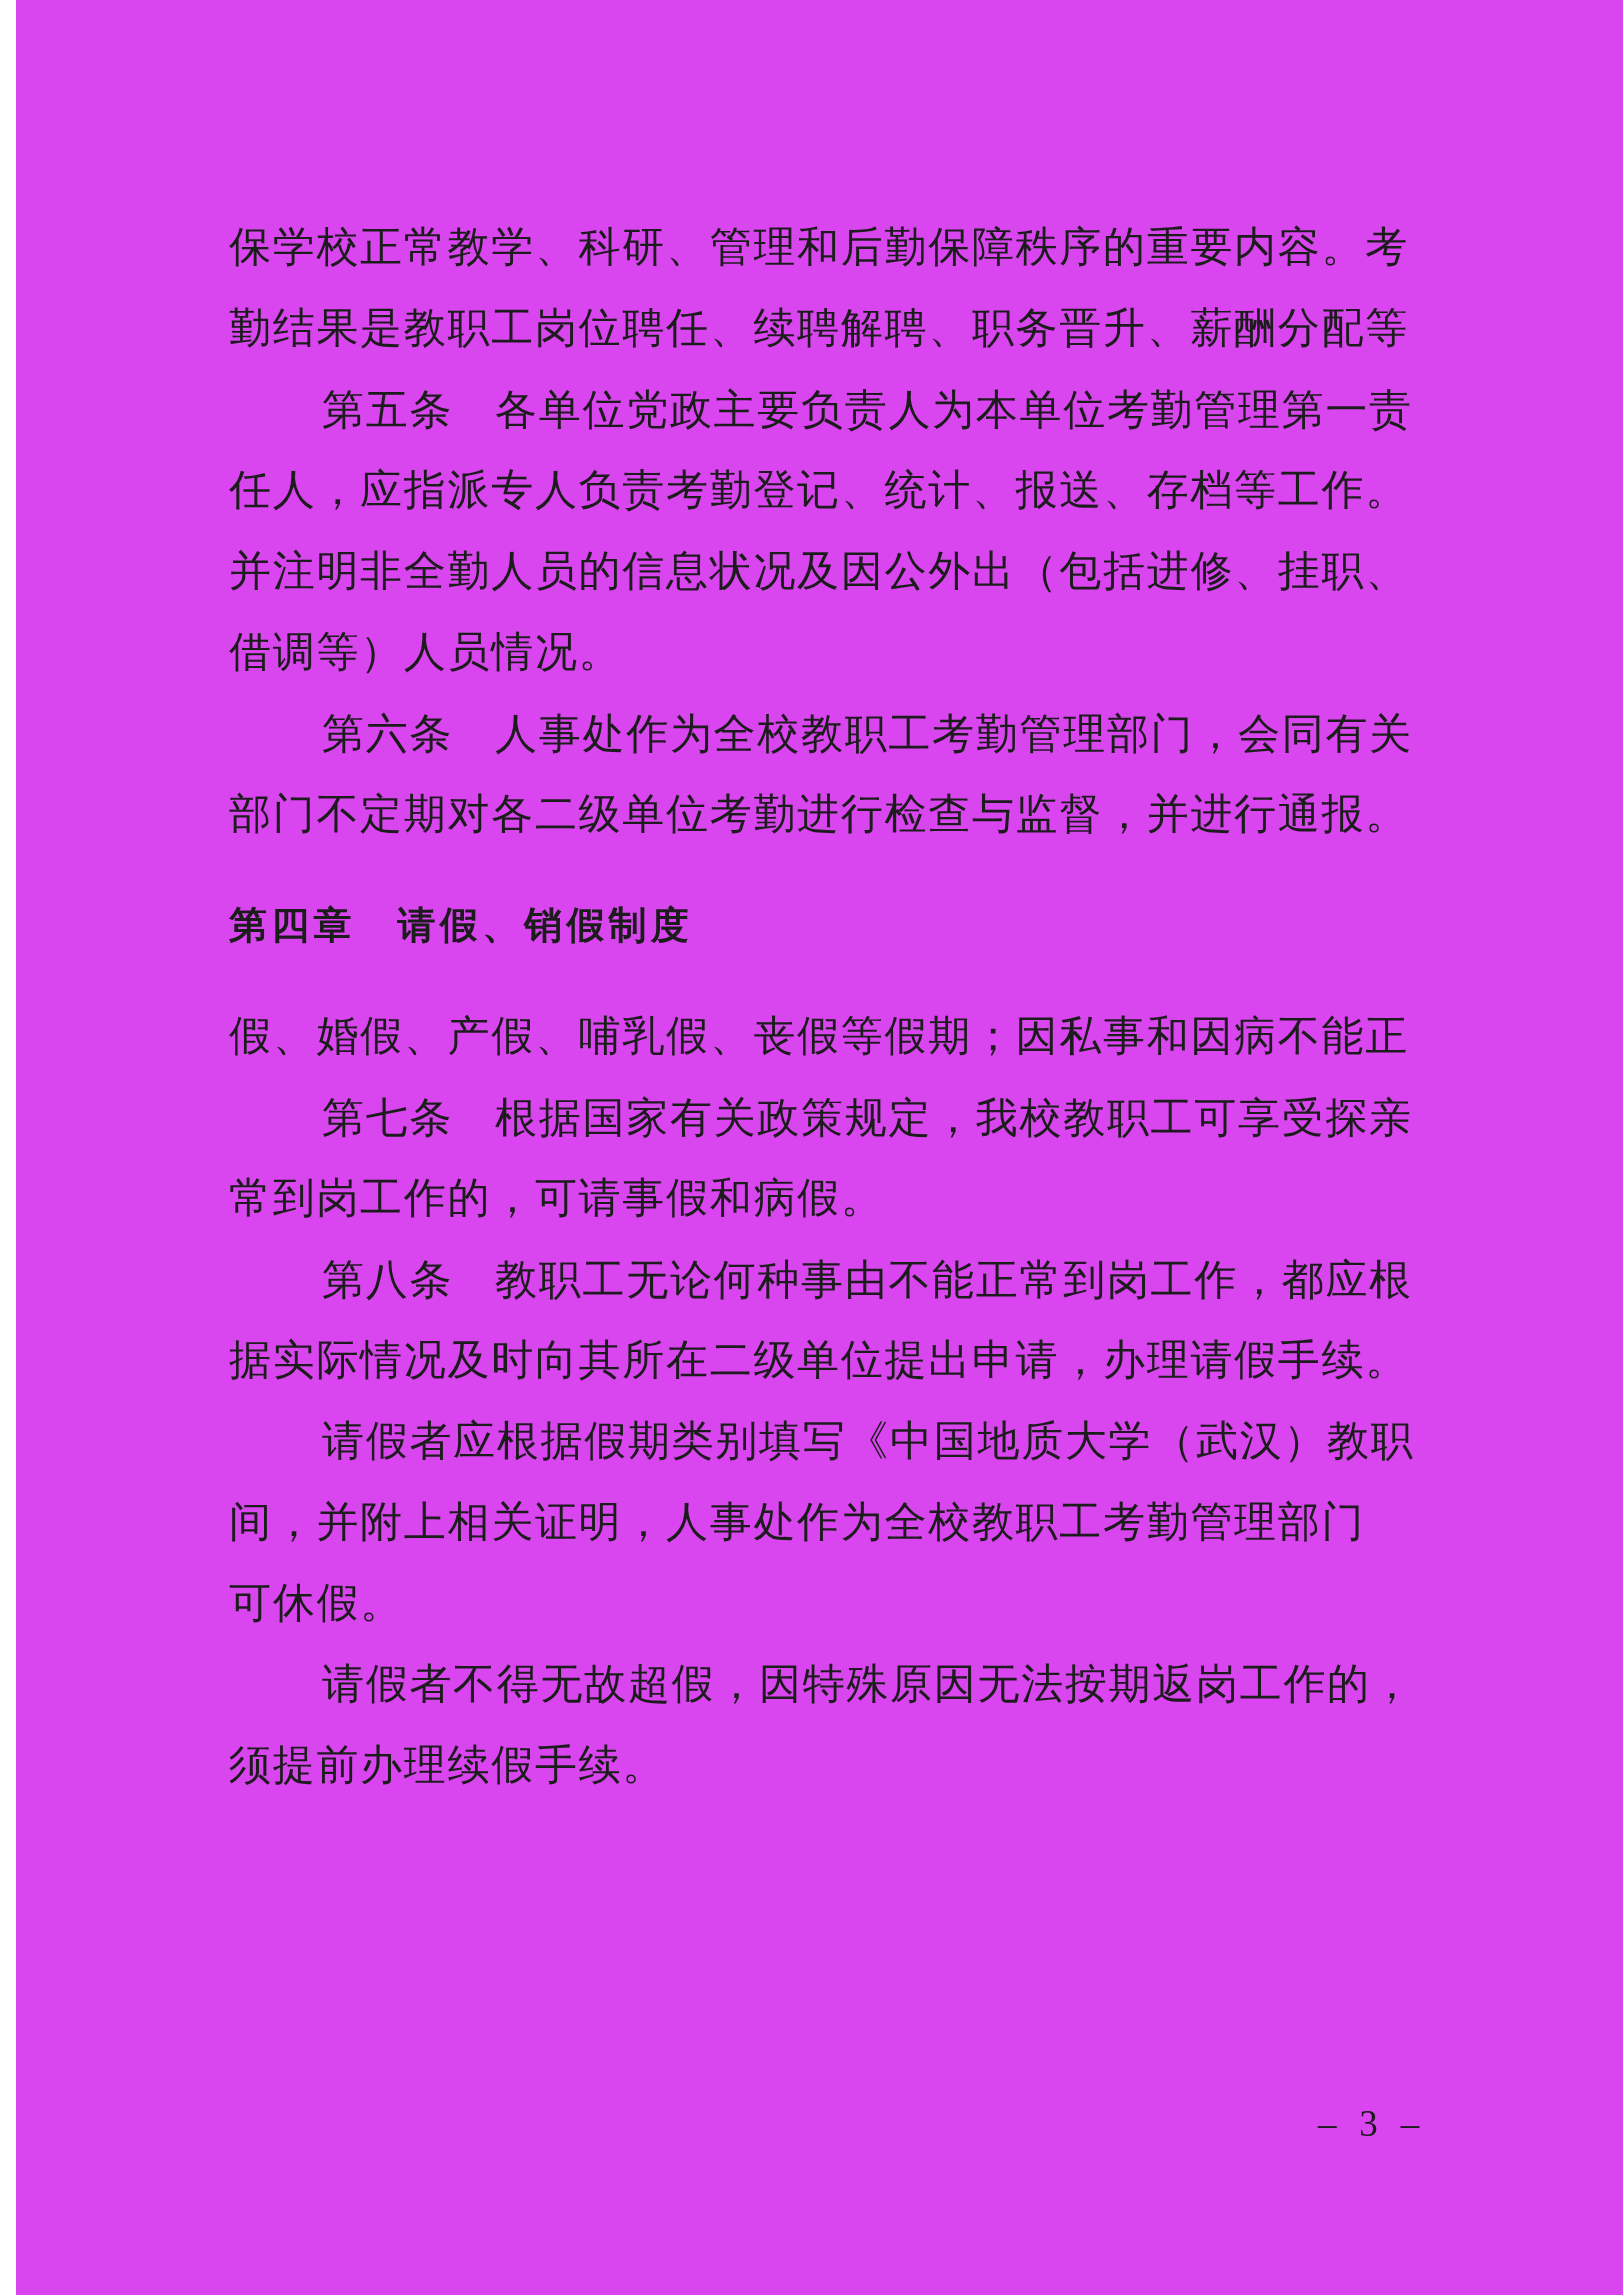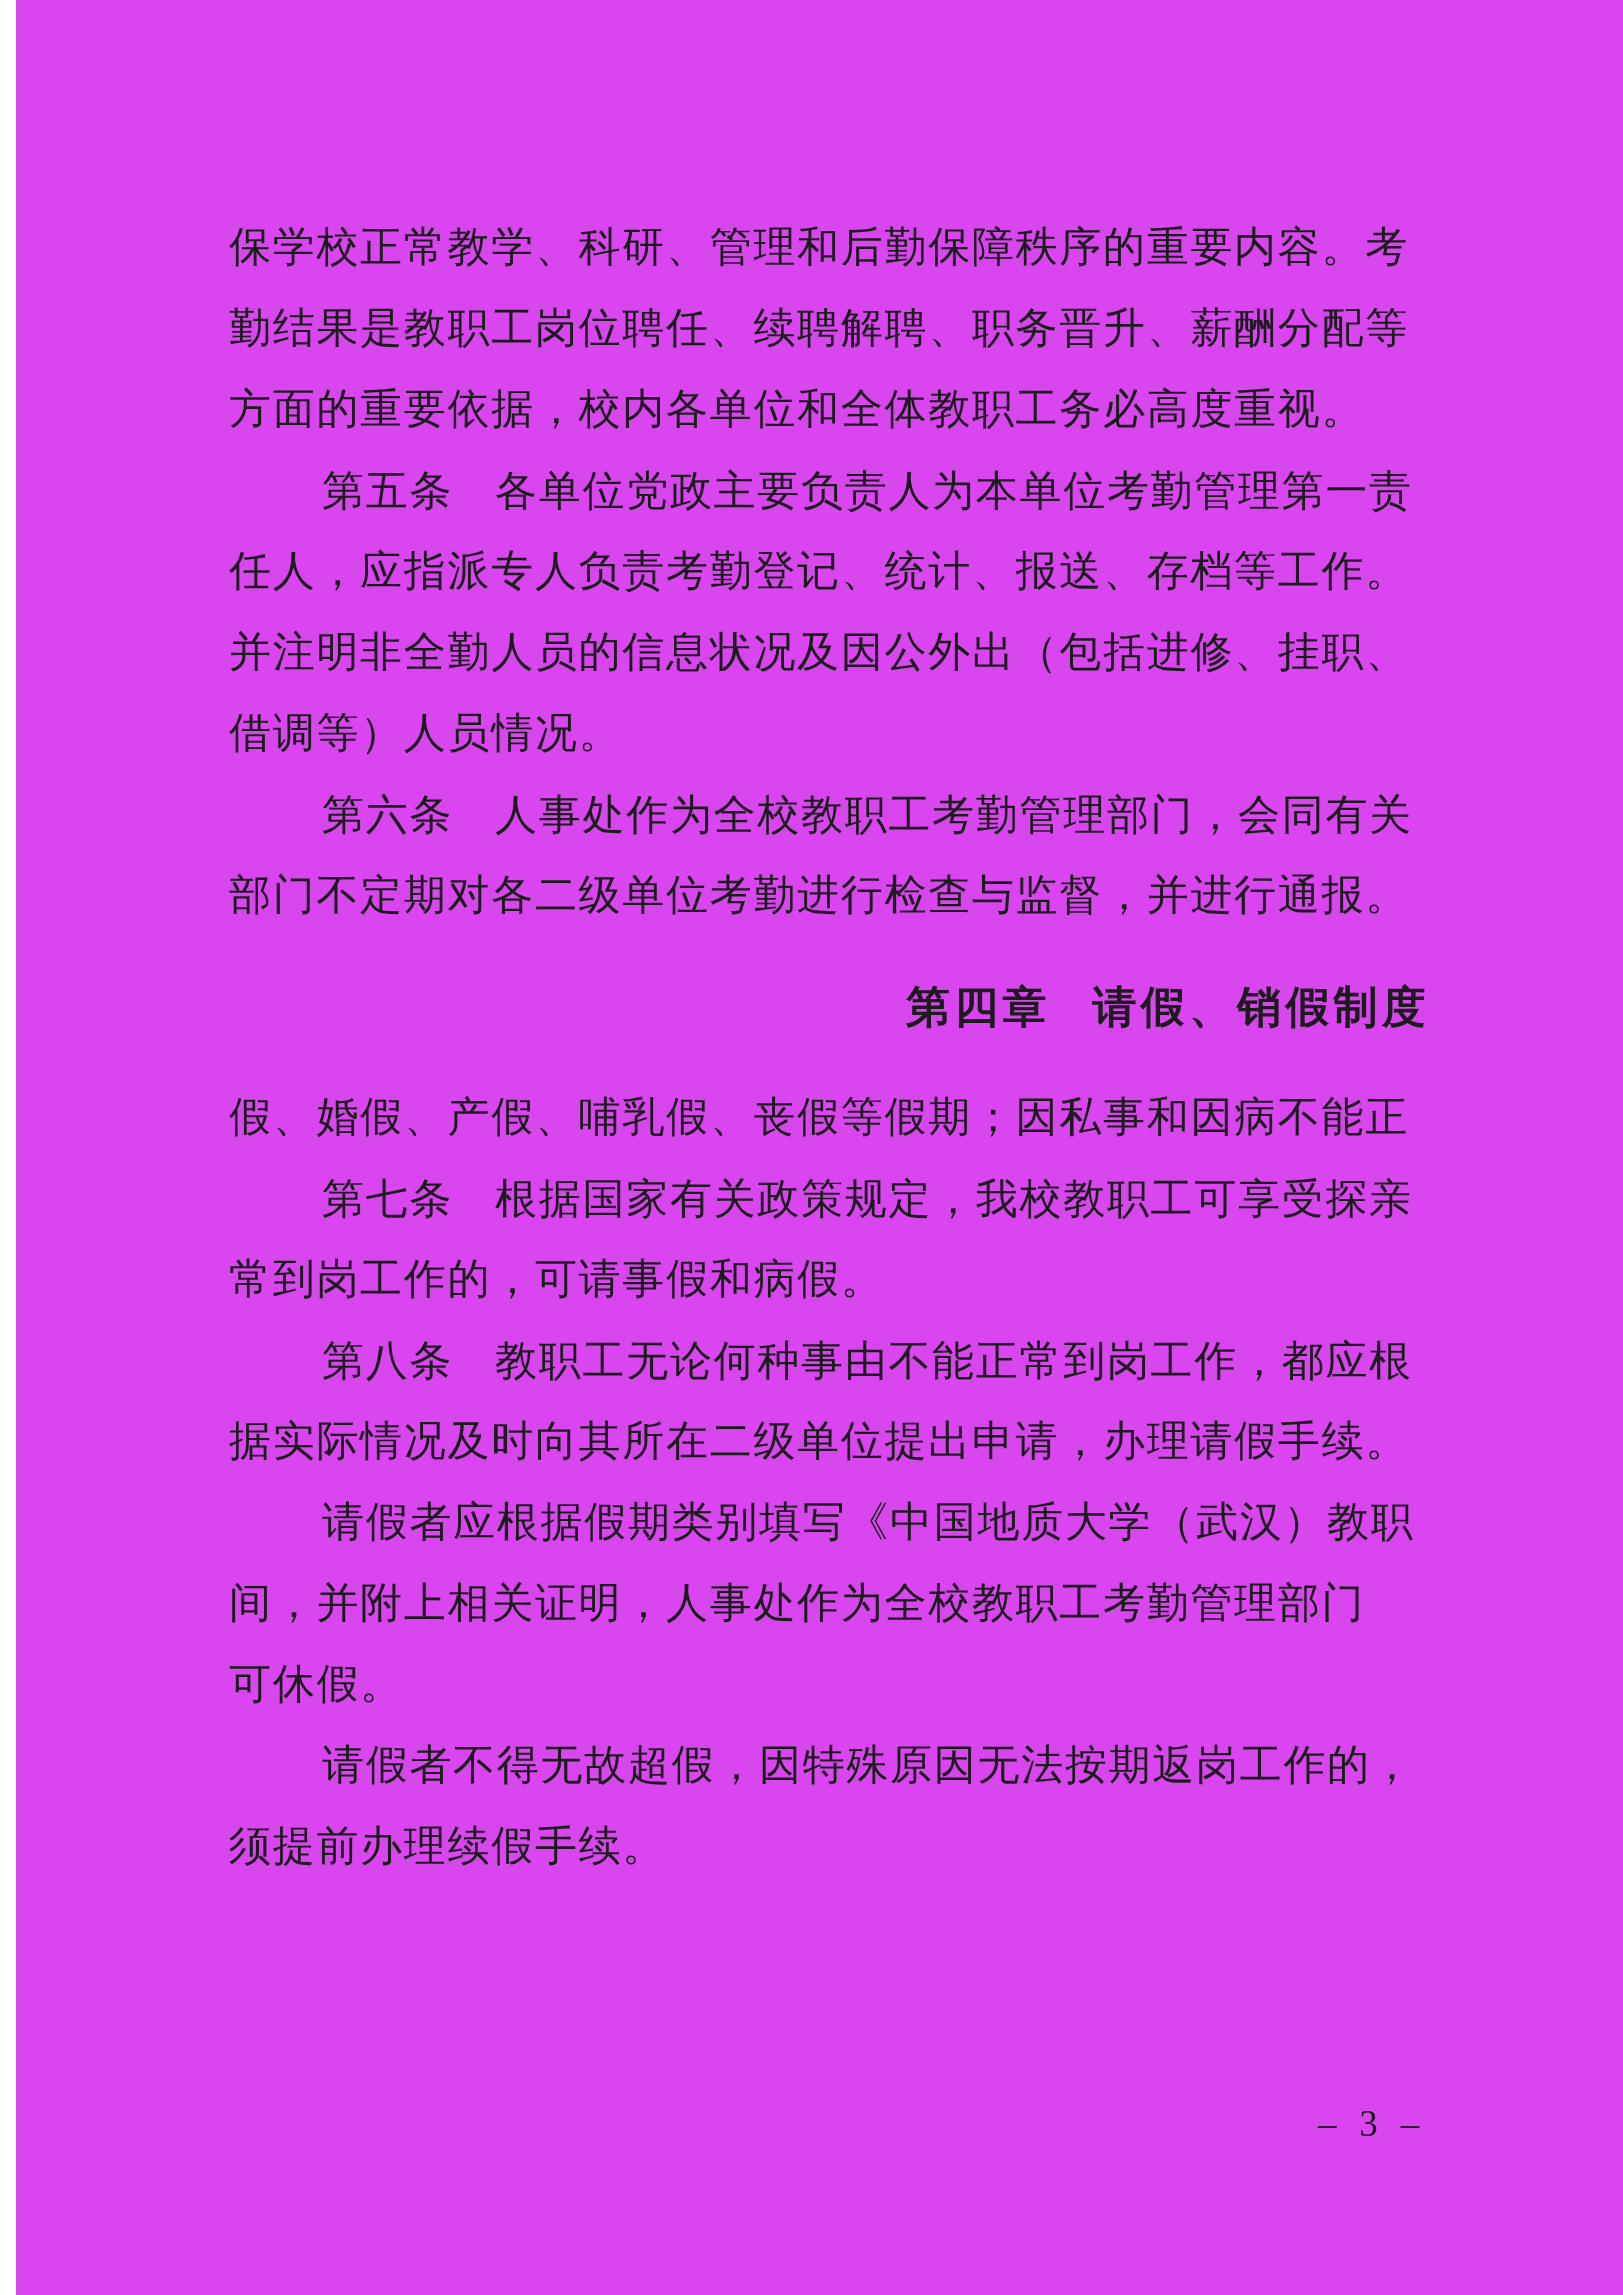--- a/index.html
+++ b/index.html
@@ -30,24 +30,24 @@
   .ind { text-indent: 93px; }
   .art {
     font-family: "Liberation Sans", "DejaVu Sans", sans-serif;
     font-weight: normal;
     margin-right: 42px;
   }
   .chapter-heading {
     height: 81px;
     line-height: 81px;
     margin: 30px 0 30px 0;
-    text-align: right;
+    text-align: left;
     font-family: "Liberation Sans", "DejaVu Sans", sans-serif;
     font-weight: bold;
-    font-size: 44px;
+    font-size: 38px;
     letter-spacing: 4.2px;
     white-space: nowrap;
   }
   .chapter-heading .gap { margin-left: 42px; }
   .page-number {
     position: absolute;
     top: 2102px;
     right: 213px;
     font-size: 37px;
     line-height: 44px;
@@ -56,21 +56,20 @@
   }
 </style>
 </head>
 <body>
 
 <div class="page">
   <div class="content">
 
     <div class="line"><span>保学校正常教学、科研、管理和后勤保障秩序的重要内容。考</span></div>
     <div class="line"><span>勤结果是教职工岗位聘任、续聘解聘、职务晋升、薪酬分配等</span></div>
-    <div class="line"><span>方面的重要依据，校内各单位和全体教职工务必高度重视。</span></div>
 
     <div class="line ind"><span class="art">第五条</span><span>各单位党政主要负责人为本单位考勤管理第一责</span></div>
     <div class="line"><span>任人，应指派专人负责考勤登记、统计、报送、存档等工作。</span></div>
 
     <div class="line"><span>并注明非全勤人员的信息状况及因公外出（包括进修、挂职、</span></div>
     <div class="line"><span>借调等）人员情况。</span></div>
 
     <div class="line ind"><span class="art">第六条</span><span>人事处作为全校教职工考勤管理部门，会同有关</span></div>
     <div class="line"><span>部门不定期对各二级单位考勤进行检查与监督，并进行通报。</span></div>
 

